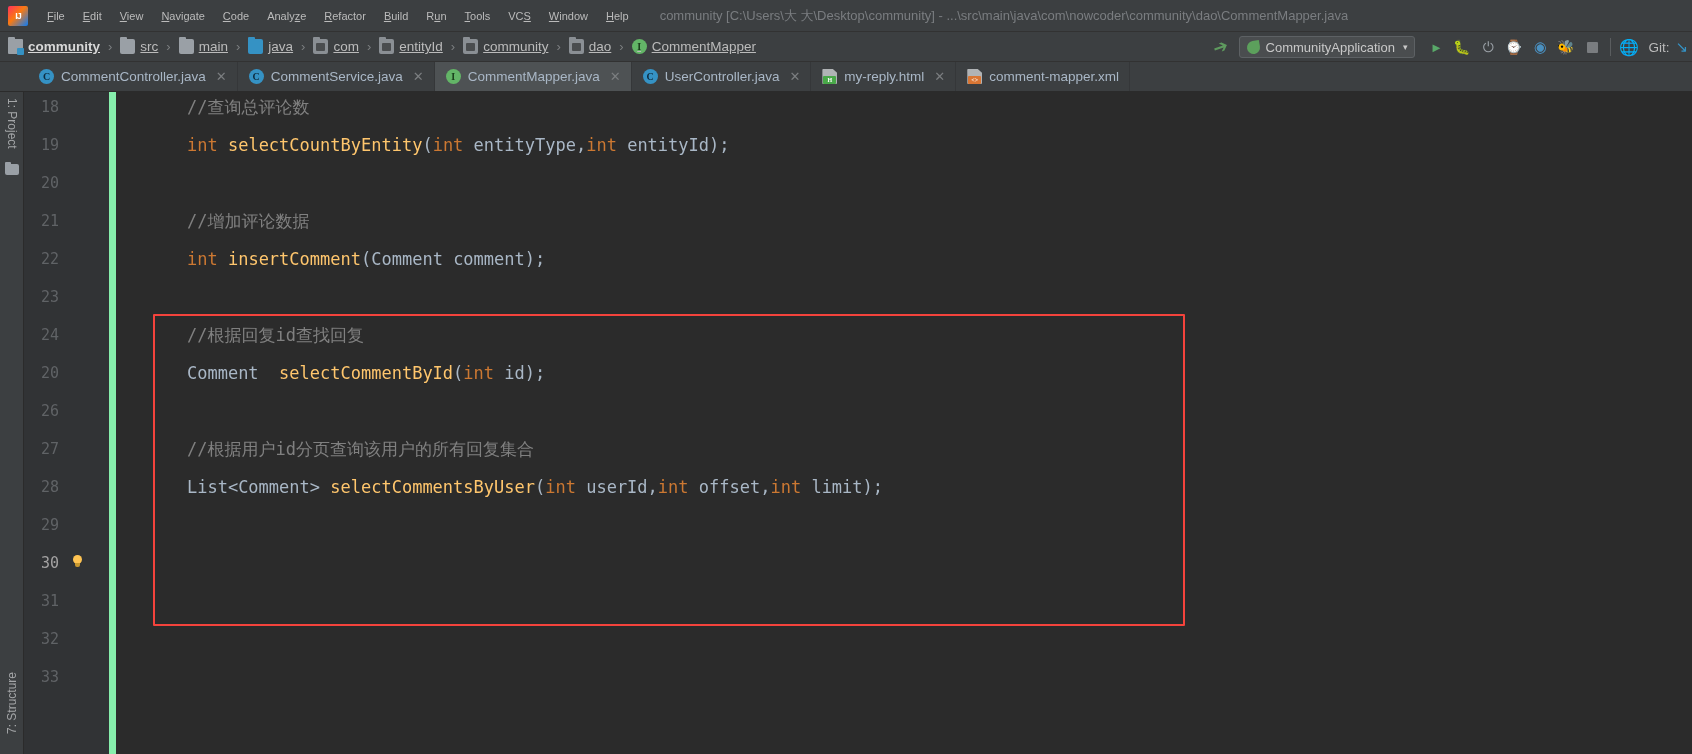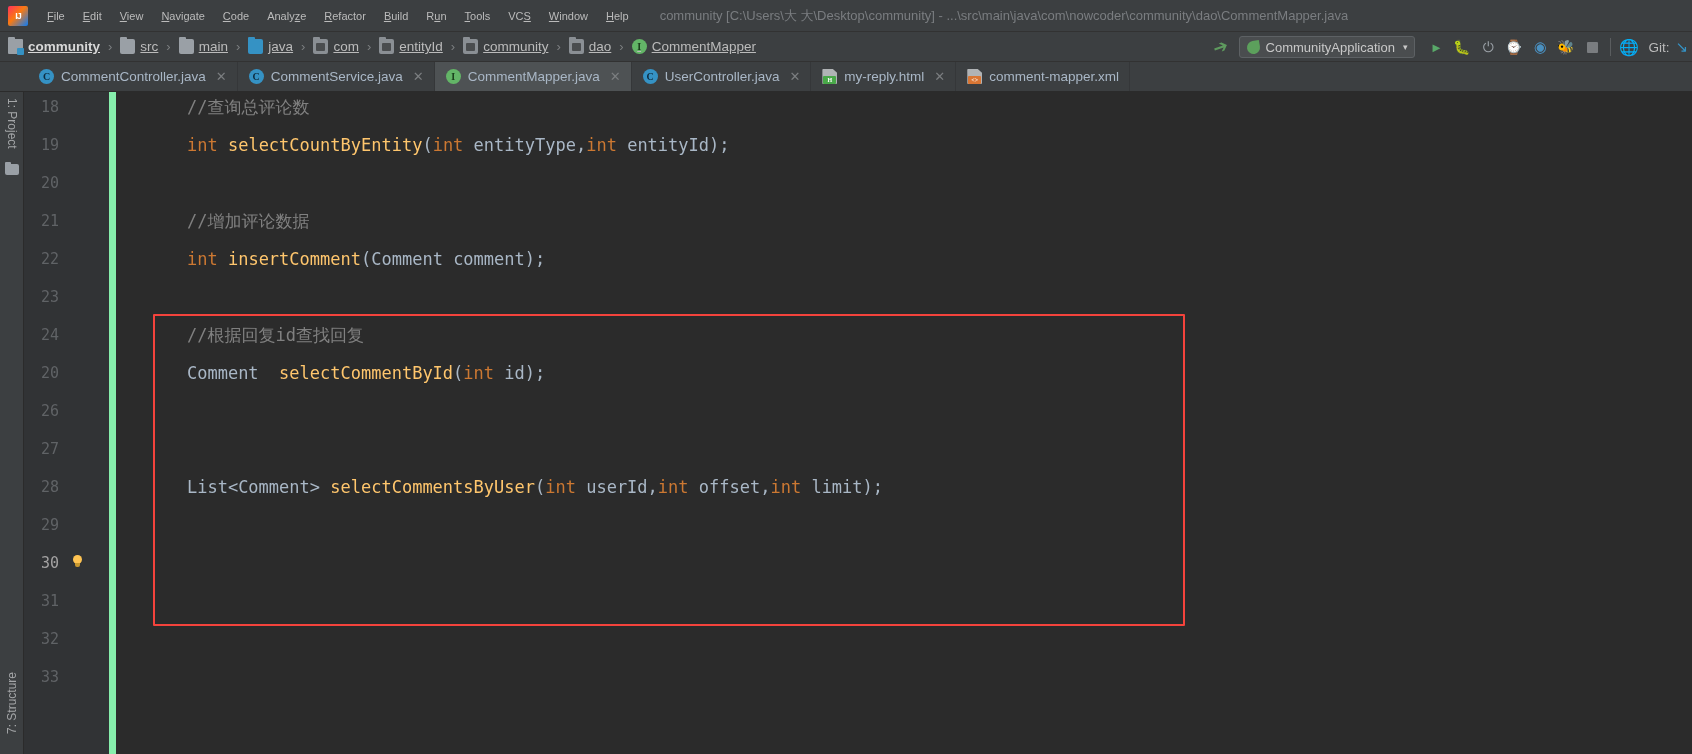--- a/index.html
+++ b/index.html
@@ -427,20 +427,21 @@
       <div class="rightstrip"></div>
     <div class="line" style="top: -4px;"><span class="inner"><span class="cmt">    //查询总评论数</span></span></div>
         <div class="line" style="top: 34px;"><span class="inner"><span class="pun">    </span><span class="kw">int</span><span class="pun"> </span><span class="meth">selectCountByEntity</span><span class="pun">(</span><span class="kw">int</span><span class="var"> entityType,</span><span class="kw">int</span><span class="var"> entityId</span><span class="pun">);</span></span></div>
         <div class="line" style="top: 72px;"><span class="inner"></span></div>
         <div class="line" style="top: 148px;"><span class="inner"><span class="pun">    </span><span class="kw">int</span><span class="pun"> </span><span class="meth">insertComment</span><span class="pun">(</span><span class="typ">Comment</span><span class="var"> comment</span><span class="pun">);</span></span></div>
         <div class="line" style="top: 110px;"><span class="inner"><span class="cmt">    //增加评论数据</span></span></div>
         <div class="line" style="top: 186px;"><span class="inner"></span></div>
         <div class="line" style="top: 224px;"><span class="inner"><span class="cmt">    //根据回复id查找回复</span></span></div>
         <div class="line" style="top: 262px;"><span class="inner"><span class="pun">    </span><span class="typ">Comment</span><span class="pun">  </span><span class="meth">selectCommentById</span><span class="pun">(</span><span class="kw">int</span><span class="var"> id</span><span class="pun">);</span></span></div>
         <div class="line" style="top: 300px;"><span class="inner"></span></div>
+        <div class="line" style="top: 338px;"><span class="inner"><span class="cmt">    //根据用户id分页查询该用户的所有回复集合</span></span></div>
         <div class="line" style="top: 376px;"><span class="inner"><span class="pun">    </span><span class="typ">List&lt;Comment&gt;</span><span class="pun"> </span><span class="meth">selectCommentsByUser</span><span class="pun">(</span><span class="kw">int</span><span class="var"> userId,</span><span class="kw">int</span><span class="var"> offset,</span><span class="kw">int</span><span class="var"> limit</span><span class="pun">);</span></span></div>
         <div class="line" style="top: 414px;"><span class="inner"></span></div>
         <div class="line" style="top: 528px;"><span class="inner"></span></div>
         <div class="line" style="top: 566px;"><span class="inner"></span></div>
       </div>
 
     <div class="redbox" id="redbox" style="left: 153px; top: 222px; width: 1032px; height: 312px; border-color: rgb(244, 67, 60);"></div>
   </div>
 
 </div>

